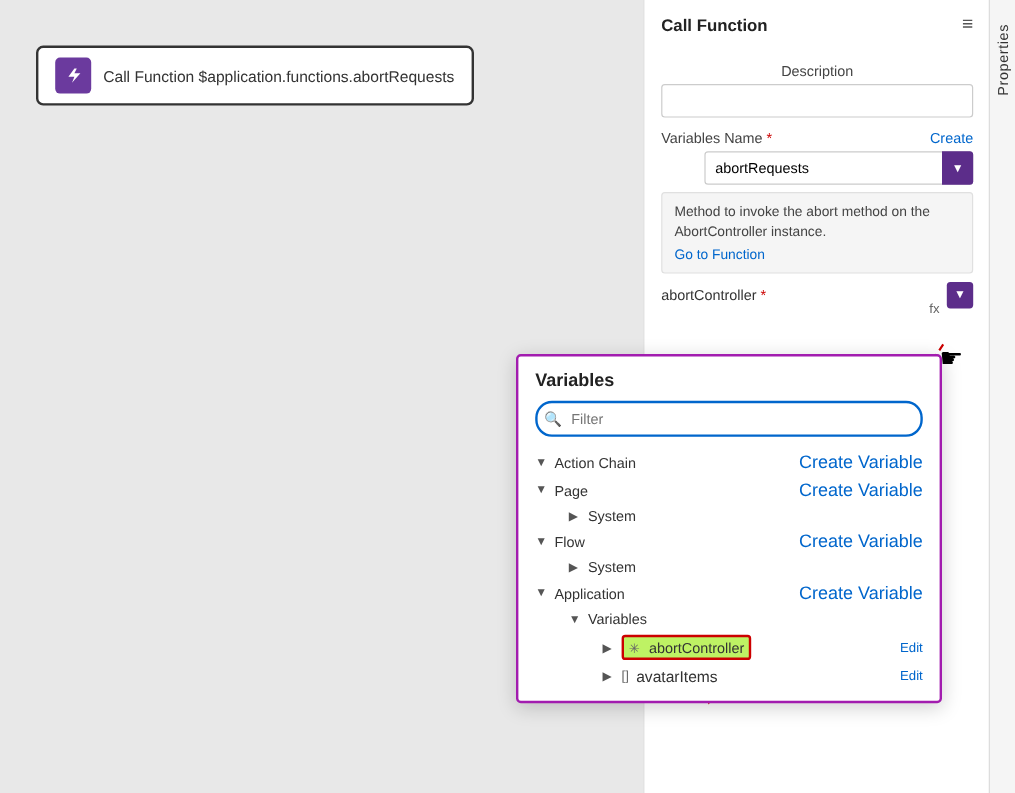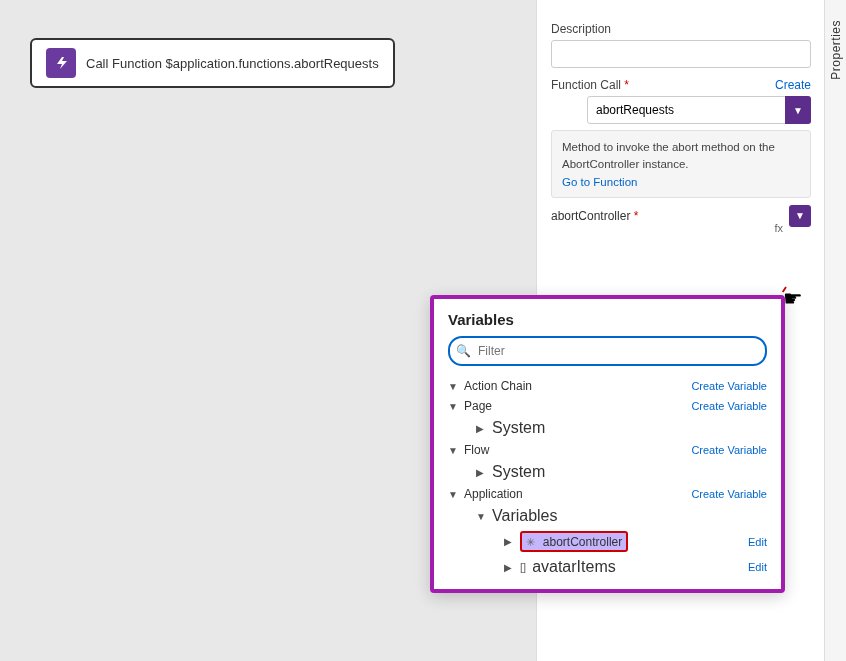--- a/index.html
+++ b/index.html
@@ -118,20 +118,21 @@
       color: #555;
       cursor: pointer;
       font-size: 16px;
     }
 
     .field-label {
       font-size: 12px;
       color: #444;
       margin-bottom: 4px;
       margin-top: 10px;
+      text-align: center;
     }
 
     .field-label.required::after {
       content: ' *';
       color: #c00;
     }
 
     .field-label-row {
       display: flex;
       justify-content: space-between;
@@ -271,21 +272,21 @@
       position: relative;
     }
 
     
     .variables-popup {
       position: absolute;
       top: 295px;
       left: 430px;
       width: 355px;
       background: white;
-      border: 4px solid #a21caf;
+      border: 2px solid #a21caf;
       border-radius: 4px;
       box-shadow: 0 4px 16px rgba(0,0,0,0.18);
       z-index: 100;
       padding-bottom: 10px;
     }
 
     .variables-header {
       padding: 12px 14px 8px;
       font-size: 15px;
       font-weight: 600;
@@ -344,26 +345,26 @@
       transform: rotate(0deg);
     }
 
     .tree-label {
       font-size: 12px;
       color: #333;
       font-weight: 500;
     }
 
     .tree-sublabel {
-      font-size: 16px;
+      font-size: 12px;
       color: #333;
     }
 
     .tree-create-link {
-      font-size: 11px;
+      font-size: 15px;
       color: #0066cc;
       cursor: pointer;
       margin-left: 16px;
     }
 
     .tree-child {
       padding-left: 28px;
     }
 
     .tree-child-item {
@@ -376,21 +377,21 @@
     .tree-child-left {
       display: flex;
       align-items: center;
       gap: 4px;
     }
 
     .highlighted-row {
       border: 2px solid #cc0000;
       border-radius: 3px;
       padding: 1px 4px;
-      background: #c4b5fd;
+      background: #bef264;
     }
 
     .edit-link {
       font-size: 11px;
       color: #0066cc;
       cursor: pointer;
     }
 
     
     .dashed-arrow-svg {
@@ -425,28 +426,32 @@
     <span class="action-node-label">Call Function $application.functions.abortRequests</span>
   </div>
 
 </div>
 
 <div class="right-panel">
 
   <div class="panel-content">
 
     
+    <div class="panel-header">
+      <span class="panel-title">Call Function</span>
+      <span class="menu-icon">≡</span>
+    </div>
 
     
     <div class="field-label">Description</div>
     <input type="text" class="text-input" style="">
 
     
     <div class="field-label-row">
-      <span class="field-label required">Function Call</span>
+      <span class="field-label required">Variables Name</span>
       <a class="create-link">Create</a>
     </div>
 
     <div class="select-wrapper">
       <select class="select-input">
         <option>abortRequests</option>
       </select>
       <div class="select-arrow">▼</div>
     </div>
 
@@ -549,21 +554,21 @@
               <span style="font-size:12px; color:#333;">abortController</span>
             </span>
           </div>
           <span class="edit-link">Edit</span>
         </div>
 
         <div class="tree-child-item">
           <div class="tree-child-left">
             <span class="tree-arrow">▶</span>
             <span style="font-size:11px; color:#666; margin-right:2px;">[]</span>
-            <span style="font-size:16px; color:#333;">avatarItems</span>
+            <span style="font-size:13px; color:#333;">avatarItems</span>
           </div>
           <span class="edit-link">Edit</span>
         </div>
 
       </div>
     </div>
 
   </div>
 </div>
 

